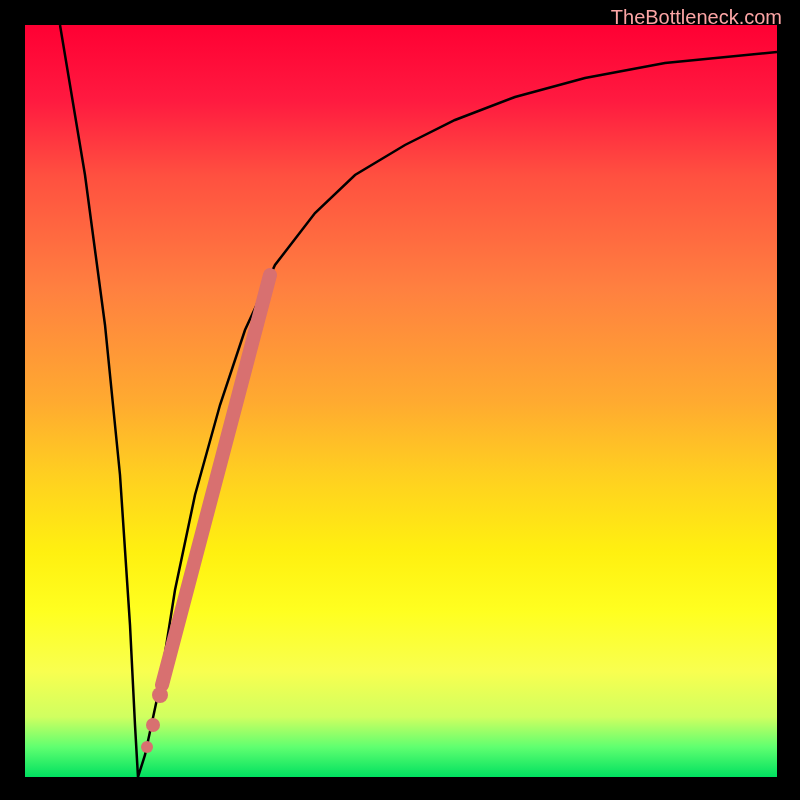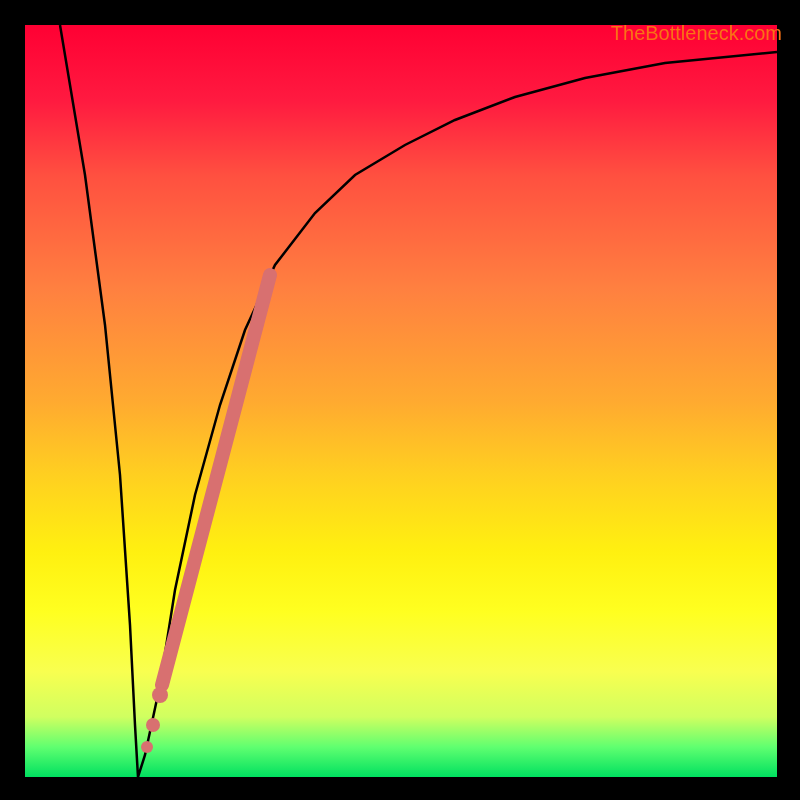--- a/index.html
+++ b/index.html
@@ -6,23 +6,23 @@
     margin: 0;
     padding: 0;
     background: #000;
     width: 800px;
     height: 800px;
     position: relative;
     font-family: Arial, sans-serif;
   }
   .watermark {
     position: absolute;
-    top: 22px;
+    top: 6px;
     right: 18px;
-    color: #f97316;
+    color: #fca5a5;
     font-size: 20px;
     font-weight: 500;
     z-index: 10;
   }
   .plot-area {
     position: absolute;
     left: 25px;
     top: 25px;
     width: 752px;
     height: 752px;

